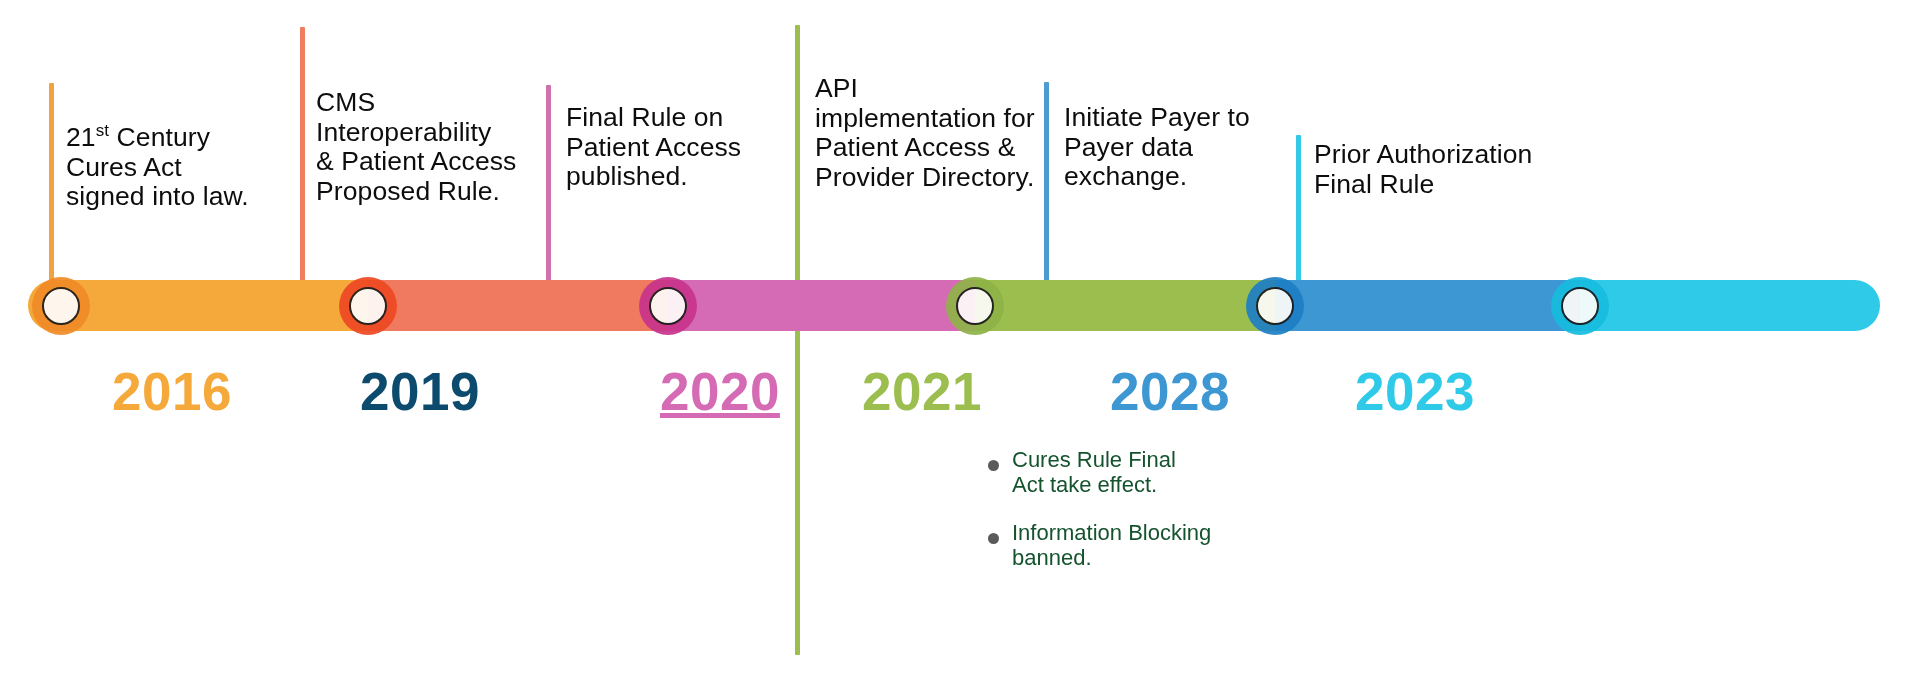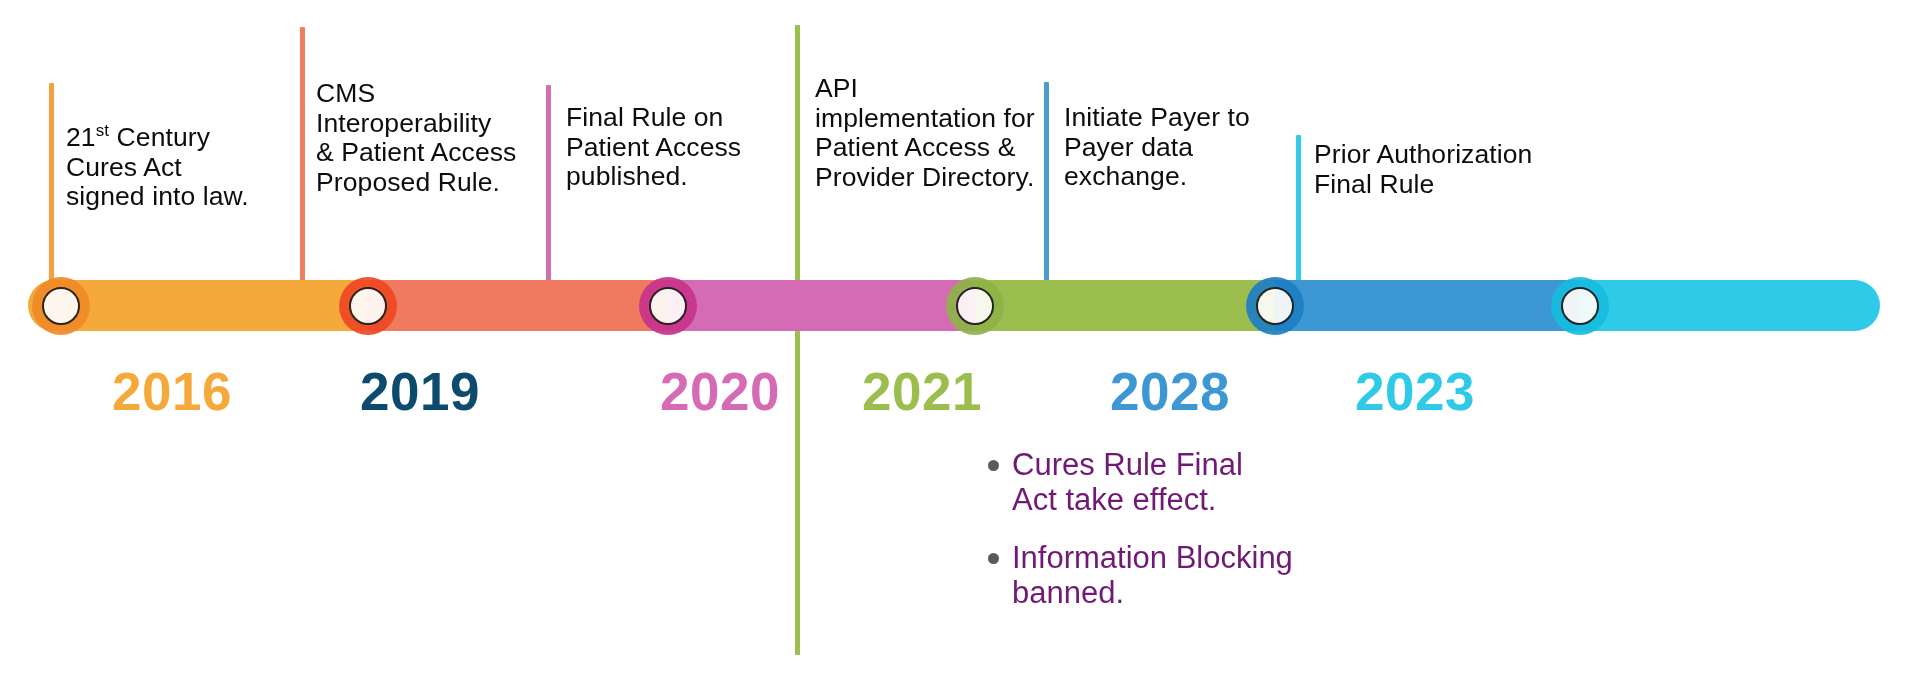--- a/index.html
+++ b/index.html
@@ -34,21 +34,21 @@
 
   
   .year{position:absolute;font-size:53px;font-weight:bold;letter-spacing:.5px;
         line-height:1;}
 
   
   .bullets{position:absolute;left:988px;top:448px;width:330px;}
   .bullet{display:flex;align-items:flex-start;margin-bottom:24px;}
   .bullet .dot{width:11px;height:11px;border-radius:50%;background:#5a5a5a;
         flex:0 0 auto;margin-top:12px;margin-right:13px;}
-  .bullet .btxt{font-size:31px;line-height:1.115;color:#701a75;white-space:pre-line;}
+  .bullet .btxt{font-size:22px;line-height:1.115;color:#14532d;white-space:pre-line;}
 </style>
 </head>
 <body>
 
 <div id="stage">
 
   <div id="stems">
       <div class="stem" style="left: 49px; top: 83px; height: 222px; background: rgb(242, 163, 63);"></div>
       <div class="stem" style="left: 300px; top: 27px; height: 278px; background: rgb(239, 125, 94);"></div>
       <div class="stem" style="left: 546px; top: 85px; height: 220px; background: rgb(206, 113, 172);"></div>
@@ -86,42 +86,42 @@
       </div>
       <div class="node" style="left: 1551px; top: 276.5px; background: rgb(23, 188, 224); opacity: 0.92;">
         <div class="inner" style="background: rgb(255, 253, 251); border-color: rgb(26, 26, 26);"></div>
       </div>
     </div>
 
   <div id="descs">
       <div class="desc" style="left: 66px; top: 123px;">21<sup>st</sup> Century
 Cures Act
 signed into law.</div>
-      <div class="desc" style="left: 316px; top: 79px;">CMS
+      <div class="desc" style="left: 316px; top: 88px;">CMS
 Interoperability
 &amp; Patient Access
 Proposed Rule.</div>
       <div class="desc" style="left: 566px; top: 103px;">Final Rule on
 Patient Access
 published.</div>
       <div class="desc" style="left: 815px; top: 74px;">API
 implementation for
 Patient Access &amp;
 Provider Directory.</div>
       <div class="desc" style="left: 1064px; top: 103px;">Initiate Payer to
 Payer data
 exchange.</div>
       <div class="desc" style="left: 1314px; top: 140px;">Prior Authorization
 Final Rule</div>
     </div>
 
   <div id="years">
       <div class="year" style="left: 112px; top: 365px; color: rgb(246, 169, 59);">2016</div>
       <div class="year" style="left: 360px; top: 365px; color: #0c4a6e;">2019</div>
-      <div class="year" style="left: 660px; top: 365px; color: rgb(214, 107, 181);">2020</div>
+      <div class="year" style="left: 660px; top: 365px; color: rgb(214, 107, 181); text-decoration: underline;">2020</div>
       <div class="year" style="left: 862px; top: 365px; color: rgb(156, 190, 79);">2021</div>
       <div class="year" style="left: 1110px; top: 365px; color: rgb(60, 151, 211);">2028</div>
       <div class="year" style="left: 1355px; top: 365px; color: rgb(46, 202, 232);">2023</div>
     </div>
 
   <div class="bullets" id="bullets">
       <div class="bullet">
         <span class="dot" style="background: rgb(90, 90, 90);"></span>
         <span class="btxt">Cures Rule Final
 Act  take effect.</span>

